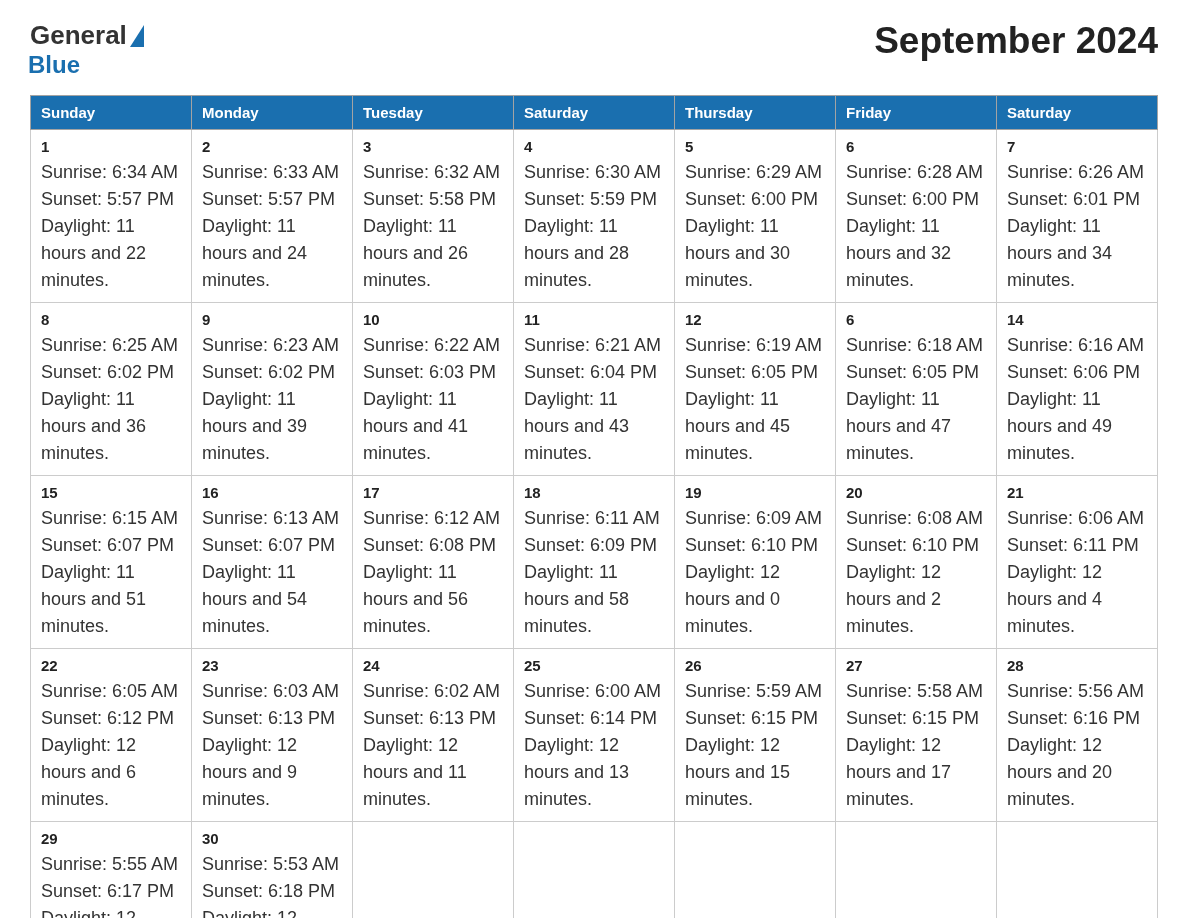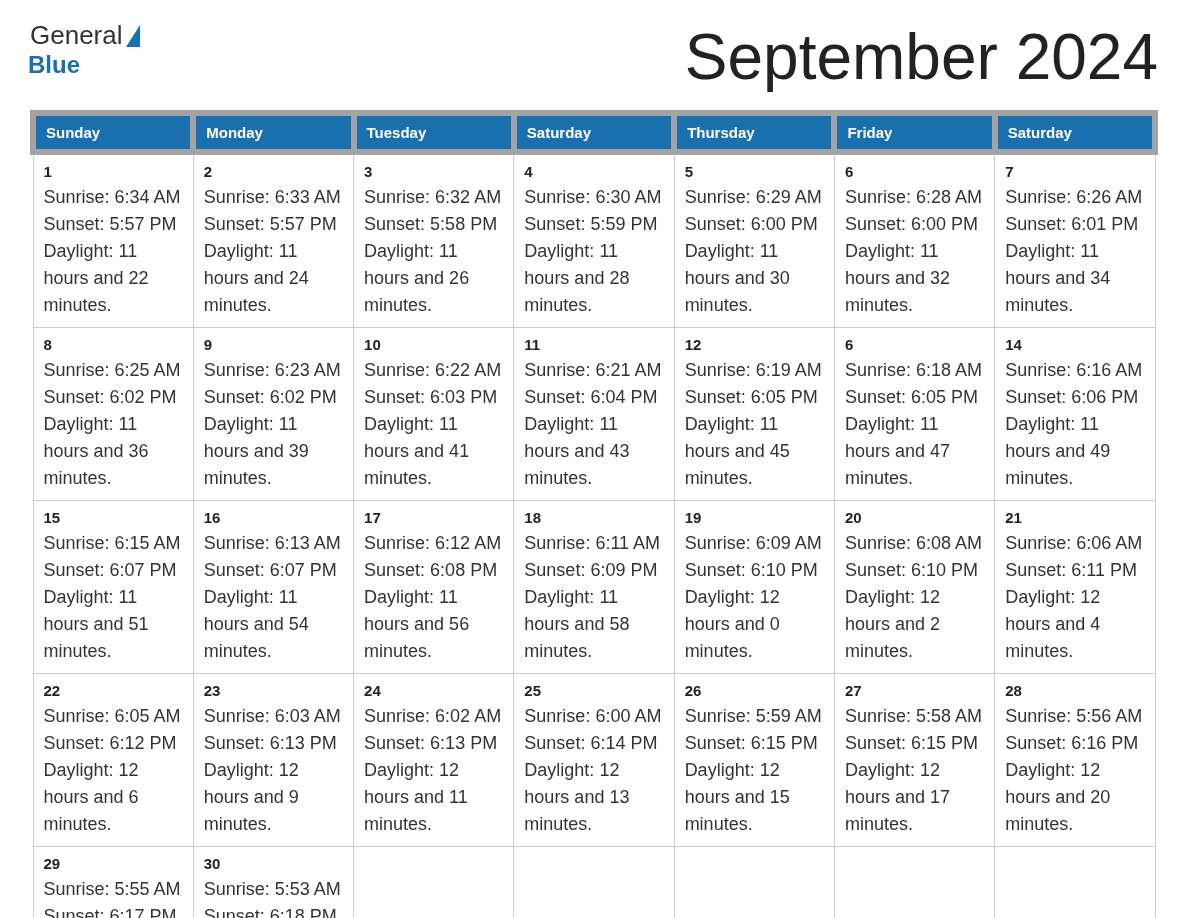--- a/index.html
+++ b/index.html
@@ -20,62 +20,62 @@
       display: flex;
       flex-direction: column;
       align-items: flex-start;
     }
     .logo-top {
       display: flex;
       align-items: center;
     }
     .logo-general {
       font-size: 26px;
-      font-weight: normal;
+      font-weight: bold;
       color: #333;
     }
     .logo-triangle {
       width: 0;
       height: 0;
       border-left: 14px solid transparent;
       border-bottom: 22px solid #1a6faf;
       margin-left: 3px;
       margin-bottom: 0px;
     }
     .logo-blue {
       font-size: 24px;
       font-weight: bold;
       color: #1a6faf;
       margin-left: -2px;
     }
     .title-area {
       text-align: right;
     }
     .month-title {
-      font-size: 64px;
-      font-weight: normal;
+      font-size: 37px;
+      font-weight: bold;
       color: #222;
     }
     .location {
       font-size: 20px;
       color: #444;
       margin-top: 4px;
     }
     .calendar {
       width: 100%;
       border-collapse: collapse;
       margin-top: 8px;
     }
     .calendar th {
       background-color: #1a6faf;
       color: #fff;
       font-size: 15px;
       padding: 8px 10px;
       text-align: left;
-      border: 6px solid #a3a3a3;
+      border: 1px solid #a3a3a3;
     }
     .calendar td {
       vertical-align: top;
       padding: 8px 10px;
       border: 1px solid #ccc;
       font-size: 13px;
       color: #333;
       width: calc(100% / 7);
       min-height: 90px;
     }

